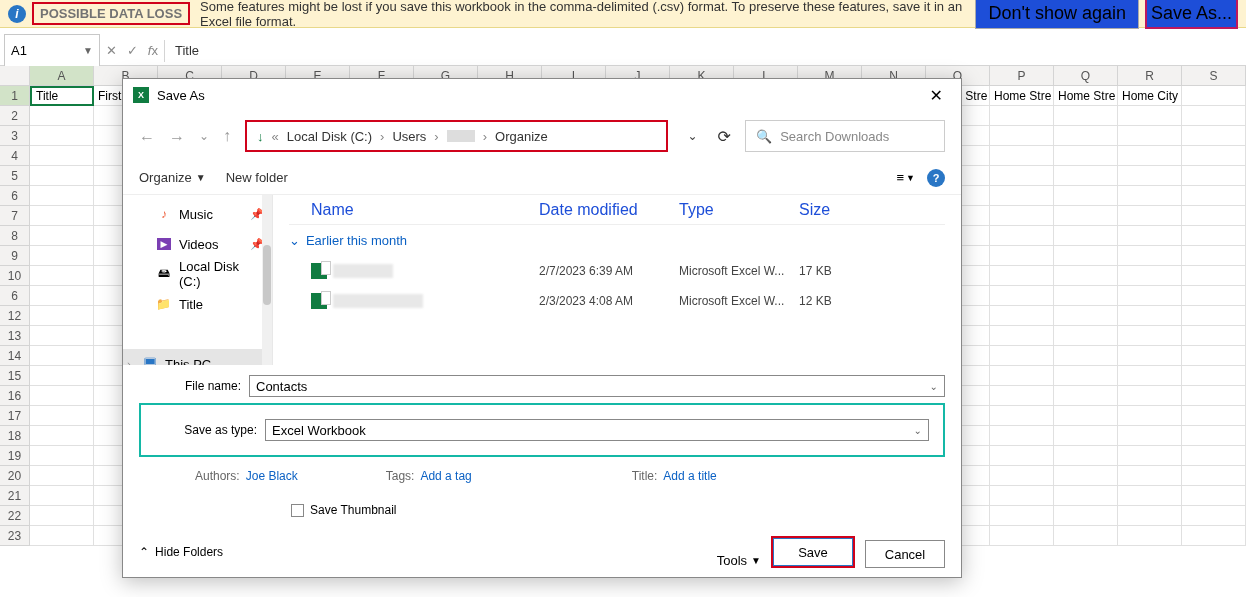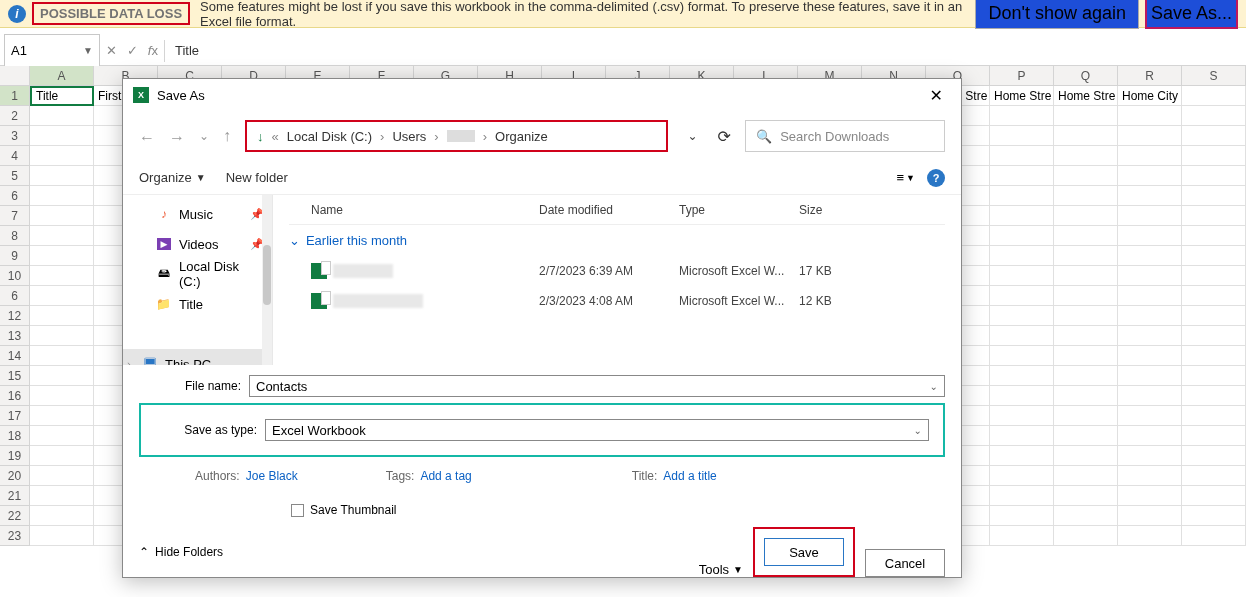--- a/index.html
+++ b/index.html
@@ -62,21 +62,21 @@
 .sidebar { width: 150px; border-right: 1px solid #e8e8e8; padding: 4px 0; position: relative; }
 .sb-item { height: 30px; display: flex; align-items: center; gap: 8px; padding: 0 8px 0 34px; cursor: pointer; position: relative; }
 .sb-item.thispc { background: #e5e5e5; padding-left: 20px; }
 .sb-item .pin { position: absolute; right: 8px; color: #888; font-size: 11px; }
 .sb-item .exp { position: absolute; left: 4px; color: #888; font-size: 11px; }
 .sb-icon { width: 14px; height: 14px; display: inline-flex; align-items: center; justify-content: center; font-size: 12px; }
 .sb-scroll { position: absolute; right: 0; top: 0; bottom: 0; width: 10px; background: #f0f0f0; }
 .sb-thumb { position: absolute; right: 1px; top: 50px; width: 8px; height: 60px; background: #c8c8c8; border-radius: 4px; }
 
 .filelist { flex: 1; padding: 0 16px; }
-.fl-head { height: 30px; display: flex; align-items: center; border-bottom: 1px solid #eee; color: #404040; font-size: 12px; }
+.fl-head { height: 30px; display: flex; align-items: center; border-bottom: 1px solid #eee; color: #1d4ed8; font-size: 16px; }
 .fl-col-name { width: 250px; padding-left: 22px; }
 .fl-col-date { width: 140px; }
 .fl-col-type { width: 120px; }
 .fl-col-size { width: 60px; }
 .fl-group { color: #0b61c4; padding: 8px 0; display: flex; align-items: center; gap: 6px; cursor: pointer; }
 .fl-row { height: 30px; display: flex; align-items: center; font-size: 12px; color: #444; }
 .fl-row .fl-col-name { display: flex; align-items: center; gap: 6px; }
 .xlsx-icon { width: 16px; height: 16px; background: #107c41; display: inline-block; position: relative; }
 .xlsx-icon::after { content: ''; position: absolute; right: -4px; top: -2px; width: 8px; height: 12px; background: #fff; border: 1px solid #ccc; }
 .blur { display: inline-block; width: 60px; height: 14px; background: #e8e8e8; filter: blur(1px); }
@@ -94,21 +94,21 @@
 .meta-link { color: #0b61c4; cursor: pointer; }
 .thumb-row { padding: 20px 0 10px 152px; display: flex; align-items: center; gap: 6px; font-size: 12px; }
 .cbox { width: 13px; height: 13px; border: 1px solid #888; }
 
 .dlg-footer { height: 50px; display: flex; align-items: center; justify-content: space-between; padding: 0 16px; }
 .hide-folders { display: flex; align-items: center; gap: 6px; cursor: pointer; font-size: 12px; }
 .footer-right { display: flex; align-items: flex-end; gap: 10px; }
 .tools { display: flex; align-items: center; gap: 4px; font-size: 13px; cursor: pointer; }
 .dlg-btn { width: 80px; height: 28px; border: 1px solid #888; background: #fff; cursor: pointer; font-size: 13px; }
 .dlg-btn.primary { border: 1px solid #2976c5; }
-.save-hl { border: 2px solid #d0021b; padding: 9px; }
+.save-hl { border: 2px solid #d0021b; padding: 0; }
 </style>
 </head>
 <body>
 
 <div class="warning-bar">
   <span class="info-icon">i</span>
   <span class="warn-title">POSSIBLE DATA LOSS</span>
   <span class="warn-msg">Some features might be lost if you save this workbook in the comma-delimited (.csv) format. To preserve these features, save it in an Excel file format.</span>
   <button class="warn-btn">Don't show again</button>
   <button class="warn-btn hl">Save As...</button>

